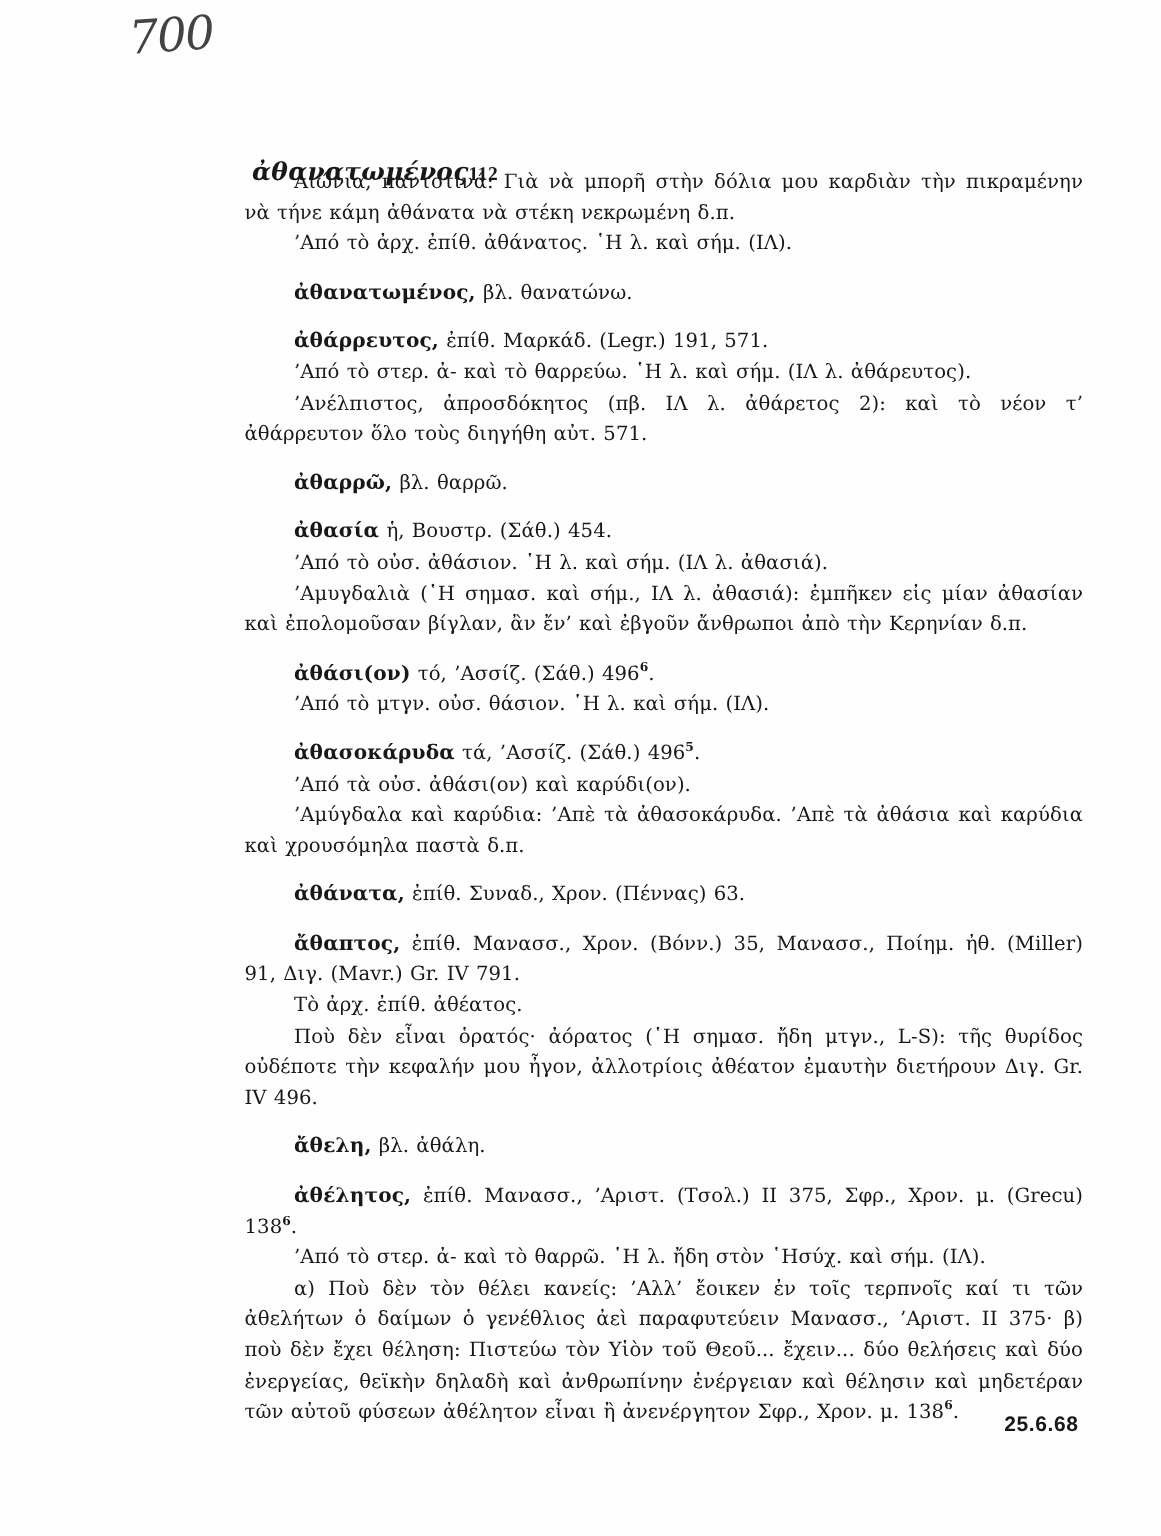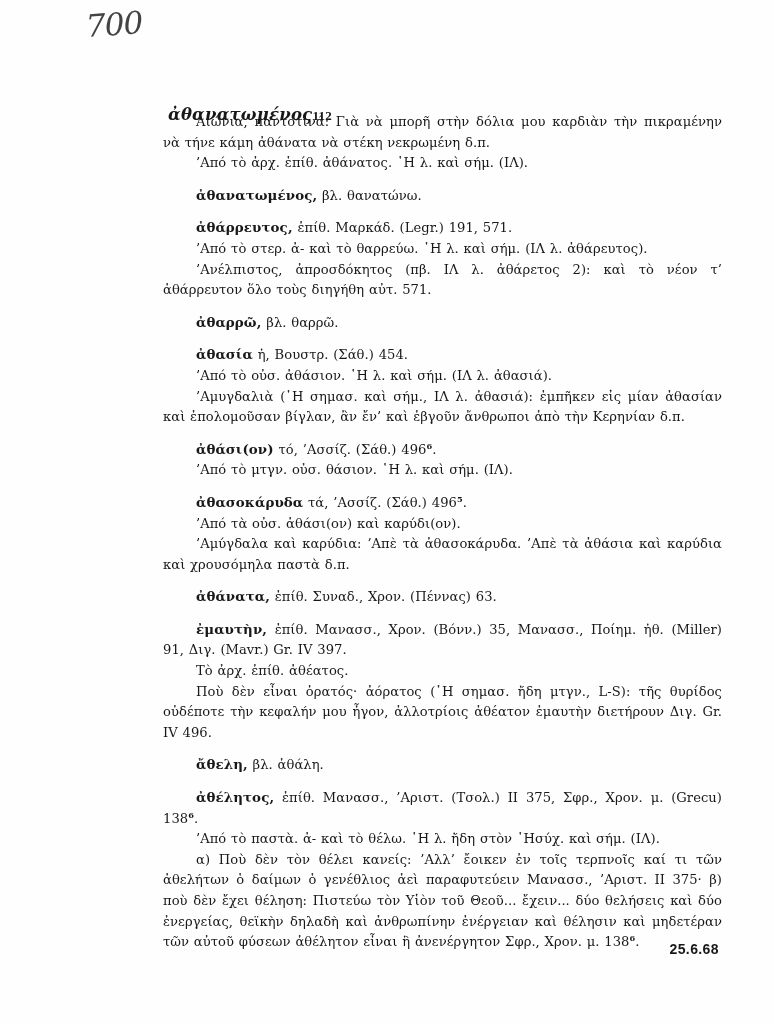--- a/index.html
+++ b/index.html
@@ -165,34 +165,34 @@
       <p class="blk">’Αμύγδαλα καὶ καρύδια: ’Απὲ τὰ ἀθασοκάρυδα. ’Απὲ τὰ ἀθάσια καὶ καρύδια καὶ χρουσόμηλα παστὰ δ.π.</p>
     </div>
     <div class="gap-md"></div>
 
     <div class="entry">
       <p class="blk lemma-line"><b class="hw">ἀθάνατα,</b> <span>ἐπίθ. Συναδ., Χρον. (Πέννας) 63.</span></p>
     </div>
     <div class="gap-md"></div>
 
     <div class="entry">
-      <p class="blk lemma-line"><b class="hw">ἐμαυτὴν,</b> <span>ἐπίθ. Μανασσ., Χρον. (Βόνν.)  35, Μανασσ., Ποίημ. ἠθ. (Miller) 91, Διγ. (Mavr.) Gr. IV 397.</span></p>
+      <p class="blk lemma-line"><b class="hw">ἄθαπτος,</b> <span>ἐπίθ. Μανασσ., Χρον. (Βόνν.)  35, Μανασσ., Ποίημ. ἠθ. (Miller) 91, Διγ. (Mavr.) Gr. IV 791.</span></p>
       <p class="blk">Τὸ ἀρχ. ἐπίθ. ἀθέατος.</p>
       <p class="blk">Ποὺ δὲν εἶναι ὁρατός· ἀόρατος (῾Η σημασ. ἤδη μτγν., L-S): τῆς θυρίδος οὐδέποτε τὴν κεφαλήν μου ἦγον,   ἀλλοτρίοις ἀθέατον ἐμαυτὴν διετήρουν Διγ. Gr. IV 496.</p>
     </div>
     <div class="gap-md"></div>
 
     <div class="entry">
       <p class="blk lemma-line"><b class="hw">ἄθελη,</b> <span>βλ. ἀθάλη.</span></p>
     </div>
     <div class="gap-md"></div>
 
     <div class="entry">
       <p class="blk lemma-line"><b class="hw">ἀθέλητος,</b> <span>ἐπίθ. Μανασσ., ’Αριστ. (Τσολ.) ΙΙ 375, Σφρ., Χρον. μ. (Grecu) 138</span><sup>6</sup><span>.</span></p>
-      <p class="blk">’Από τὸ παστὰ. ἀ- καὶ τὸ θέλω. ῾Η λ. ἤδη στὸν ῾Ησύχ. καὶ σήμ. (ΙΛ).</p>
+      <p class="blk">’Από τὸ στερ. ἀ- καὶ τὸ θαρρῶ. ῾Η λ. ἤδη στὸν ῾Ησύχ. καὶ σήμ. (ΙΛ).</p>
       <p class="blk"><span>α) Ποὺ δὲν τὸν θέλει κανείς: ’Αλλ’ ἔοικεν ἐν τοῖς τερπνοῖς καί τι τῶν ἀθελήτων   ὁ δαίμων ὁ γενέθλιος ἀεὶ παραφυτεύειν Μανασσ., ’Αριστ. ΙΙ 375·   β) ποὺ δὲν ἔχει θέληση: Πιστεύω τὸν Υἱὸν τοῦ Θεοῦ... ἔχειν... δύο θελήσεις καὶ δύο ἐνεργείας, θεϊκὴν δηλαδὴ καὶ ἀνθρωπίνην ἐνέργειαν καὶ θέλησιν καὶ μηδετέραν τῶν αὐτοῦ φύσεων ἀθέλητον εἶναι ἢ ἀνενέργητον Σφρ., Χρον. μ. 138</span><sup>6</sup>.</p>
     </div>
     <div class="gap-md"></div>
 
   </div>
 
   <div class="datestamp">25.6.68</div>
 
 </div>
 

